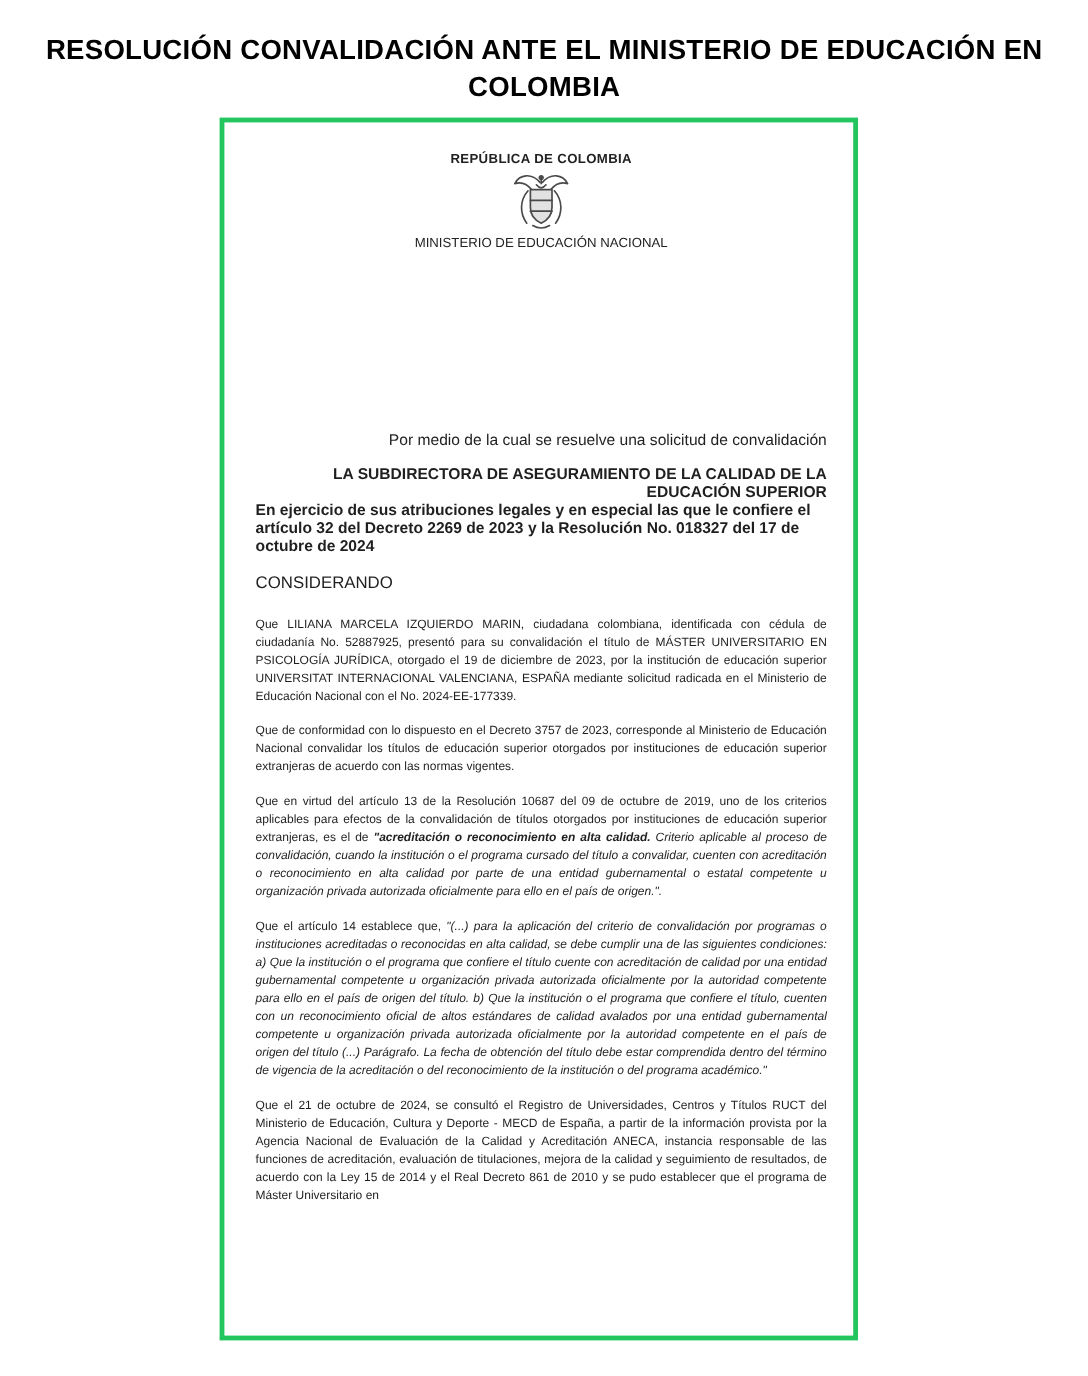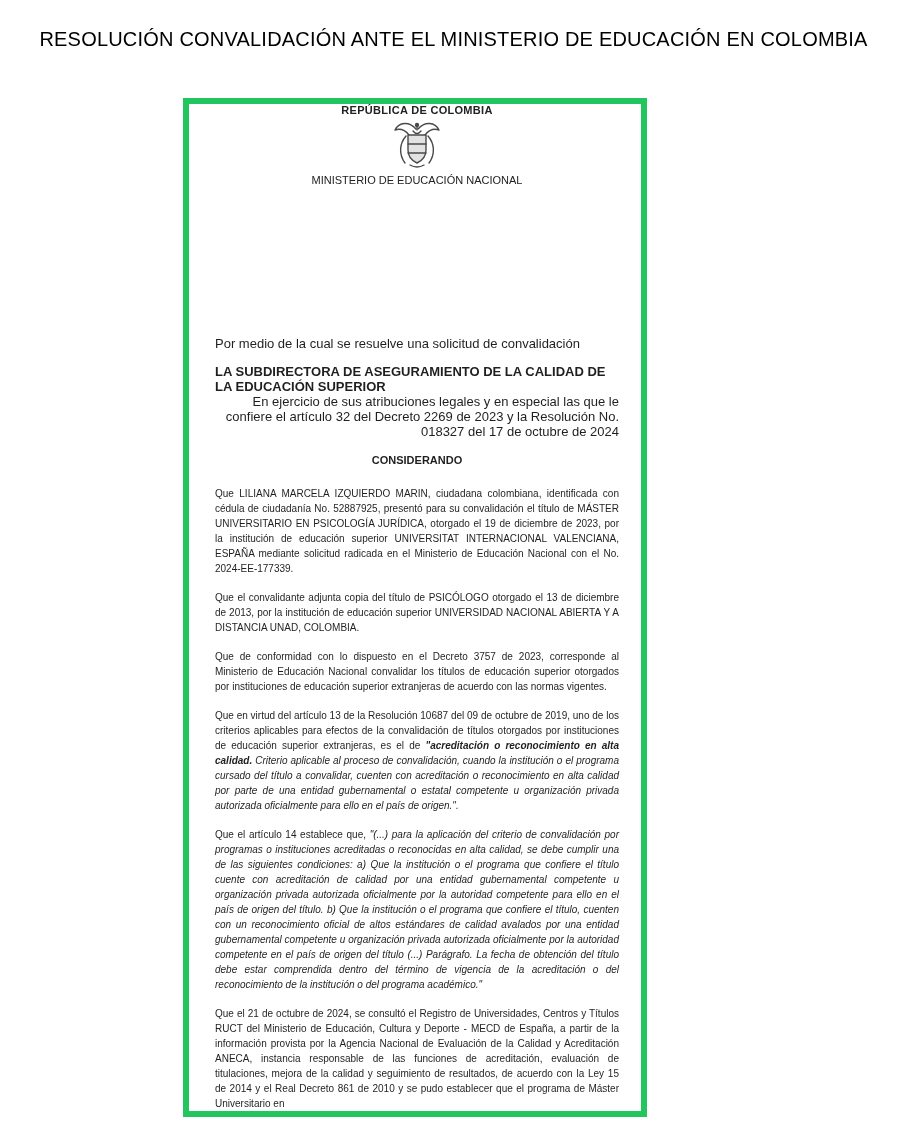--- a/index.html
+++ b/index.html
@@ -17,36 +17,36 @@
   }
   .main-title {
     position: absolute;
     top: 26px;
     left: 0;
     width: 100%;
     box-sizing: border-box;
     padding: 0 24px;
     margin: 0;
     text-align: center;
-    font-size: 20px;
+    font-size: 23px;
     line-height: 1.35;
-    font-weight: normal;
+    font-weight: bold;
     letter-spacing: 0.2px;
     color: #000000;
   }
   .doc-page {
     position: absolute;
     left: 183px;
     top: 98px;
-    width: 464px;
+    width: 532px;
     height: 1019px;
     box-sizing: border-box;
-    border: 6px solid #22c55e;
+    border: 4px solid #22c55e;
     background: #ffffff;
-    padding: 0 22px 0 26px;
+    padding: 25px 22px 0 26px;
     overflow: hidden;
   }
   .doc-header { text-align: center; }
   .republic {
     font-size: 11px;
     font-weight: bold;
     letter-spacing: 0.3px;
     color: #222222;
   }
   .emblem {
@@ -66,41 +66,41 @@
     color: #333333;
   }
   .res-number {
     font-size: 19px;
     font-weight: bold;
     letter-spacing: 0.5px;
     margin-top: 38px;
     color: #111111;
   }
   .subject {
-    text-align: left;
+    text-align: right;
     font-size: 13px;
     margin: 150px 0 0 0;
   }
   .authority {
-    text-align: left;
+    text-align: right;
     font-size: 13px;
     font-weight: bold;
     margin: 13px 0 0 0;
     line-height: 15px;
   }
   .basis {
-    text-align: right;
+    text-align: left;
     font-size: 13px;
     margin: 0;
     line-height: 15px;
+    font-weight: bold;
   }
   .considering {
-    text-align: center;
-    font-size: 11px;
-    font-weight: bold;
+    font-size: 14px;
+    font-weight: normal;
     margin: 15px 0 20px 0;
   }
   .para {
     font-size: 10px;
     line-height: 15px;
     text-align: justify;
     margin: 0 0 14px 0;
   }
   .seg-bold-italic { font-weight: bold; font-style: italic; }
   .seg-italic { font-style: italic; }
@@ -144,21 +144,20 @@
   <p class="subject">Por medio de la cual se resuelve una solicitud de convalidación</p>
 
   <p class="authority">LA SUBDIRECTORA DE ASEGURAMIENTO DE LA CALIDAD DE LA EDUCACIÓN SUPERIOR</p>
 
   <p class="basis">En ejercicio de sus atribuciones legales y en especial las que le confiere el artículo 32 del Decreto 2269 de 2023 y la Resolución No. 018327 del 17 de octubre de 2024</p>
 
   <p class="considering">CONSIDERANDO</p>
 
   <p class="para">Que LILIANA MARCELA IZQUIERDO MARIN, ciudadana colombiana, identificada con cédula de ciudadanía No. 52887925, presentó para su convalidación el título de MÁSTER UNIVERSITARIO EN PSICOLOGÍA JURÍDICA, otorgado el 19 de diciembre de 2023, por la institución de educación superior UNIVERSITAT INTERNACIONAL VALENCIANA, ESPAÑA mediante solicitud radicada en el Ministerio de Educación Nacional con el No. 2024-EE-177339.</p>
 
-  <p class="para">Que el convalidante adjunta copia del título de PSICÓLOGO otorgado el 13 de diciembre de 2013, por la institución de educación superior UNIVERSIDAD NACIONAL ABIERTA Y A DISTANCIA UNAD, COLOMBIA.</p>
 
   <p class="para">Que de conformidad con lo dispuesto en el Decreto 3757 de 2023, corresponde al Ministerio de Educación Nacional convalidar los títulos de educación superior otorgados por instituciones de educación superior extranjeras de acuerdo con las normas vigentes.</p>
 
   <p class="para"><span>Que en virtud del artículo 13 de la Resolución 10687 del 09 de octubre de 2019, uno de los criterios aplicables para efectos de la convalidación de títulos otorgados por instituciones de educación superior extranjeras, es el de </span><span class="seg-bold-italic">"acreditación o reconocimiento en alta calidad.</span><span class="seg-italic"> Criterio aplicable al proceso de convalidación, cuando la institución o el programa cursado del título a convalidar, cuenten con acreditación o reconocimiento en alta calidad por parte de una entidad gubernamental o estatal competente u organización privada autorizada oficialmente para ello en el país de origen.".</span></p>
 
   <p class="para"><span>Que el artículo 14 establece que, </span><span class="seg-italic">"(...) para la aplicación del criterio de convalidación por programas o instituciones acreditadas o reconocidas en alta calidad, se debe cumplir una de las siguientes condiciones: a) Que la institución o el programa que confiere el título cuente con acreditación de calidad por una entidad gubernamental competente u organización privada autorizada oficialmente por la autoridad competente para ello en el país de origen del título. b) Que la institución o el programa que confiere el título, cuenten con un reconocimiento oficial de altos estándares de calidad avalados por una entidad gubernamental competente u organización privada autorizada oficialmente por la autoridad competente en el país de origen del título (...) Parágrafo. La fecha de obtención del título debe estar comprendida dentro del término de vigencia de la acreditación o del reconocimiento de la institución o del programa académico."</span></p>
 
   <p class="para">Que el 21 de octubre de 2024, se consultó el Registro de Universidades, Centros y Títulos RUCT del Ministerio de Educación, Cultura y Deporte - MECD de España, a partir de la información provista por la Agencia Nacional de Evaluación de la Calidad y Acreditación ANECA, instancia responsable de las funciones de acreditación, evaluación de titulaciones, mejora de la calidad y seguimiento de resultados, de acuerdo con la Ley 15 de 2014 y el Real Decreto 861 de 2010 y se pudo establecer que el programa de Máster Universitario en</p>
 
 </div>

